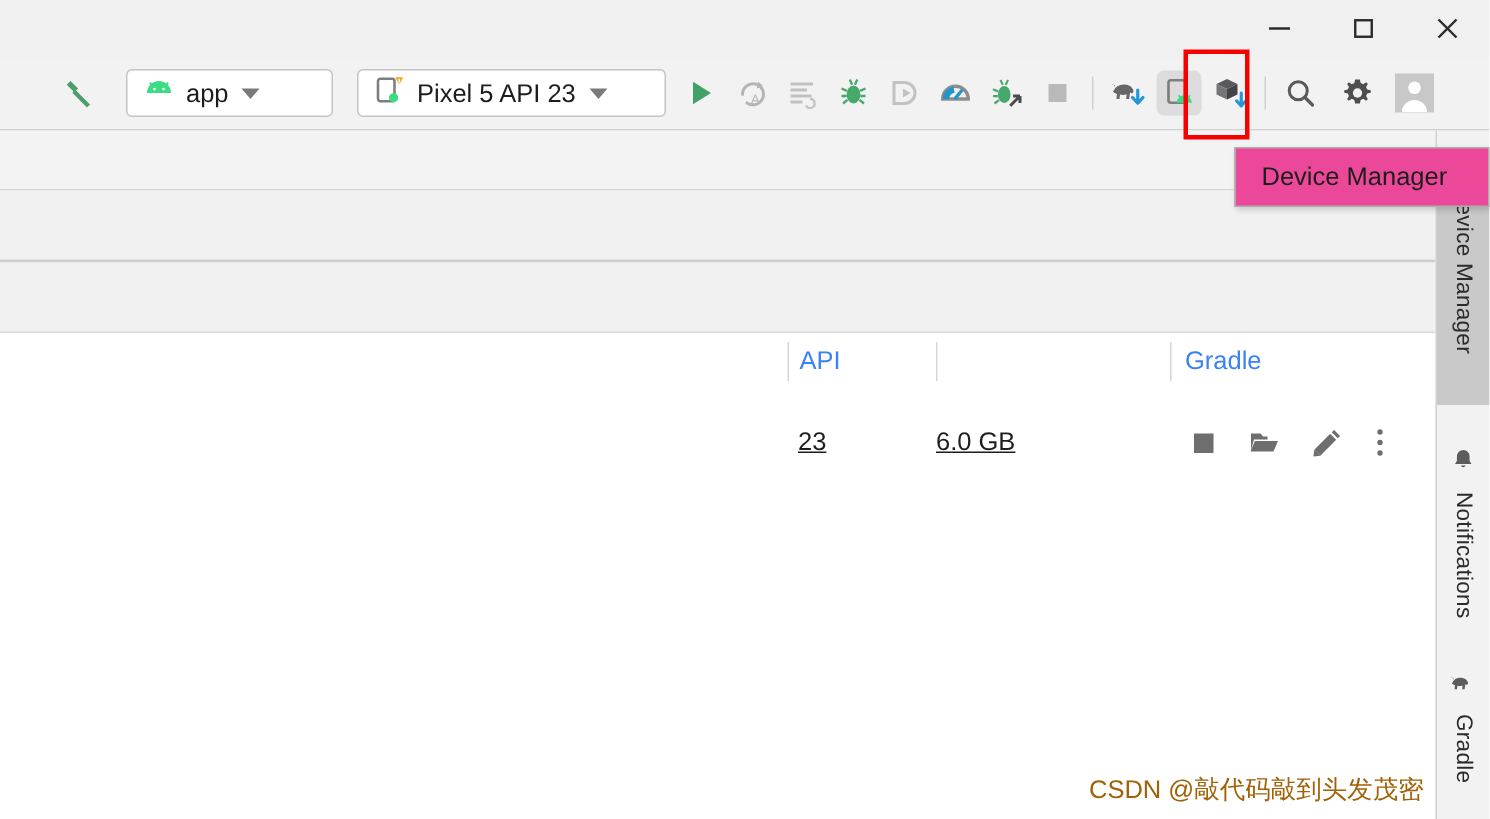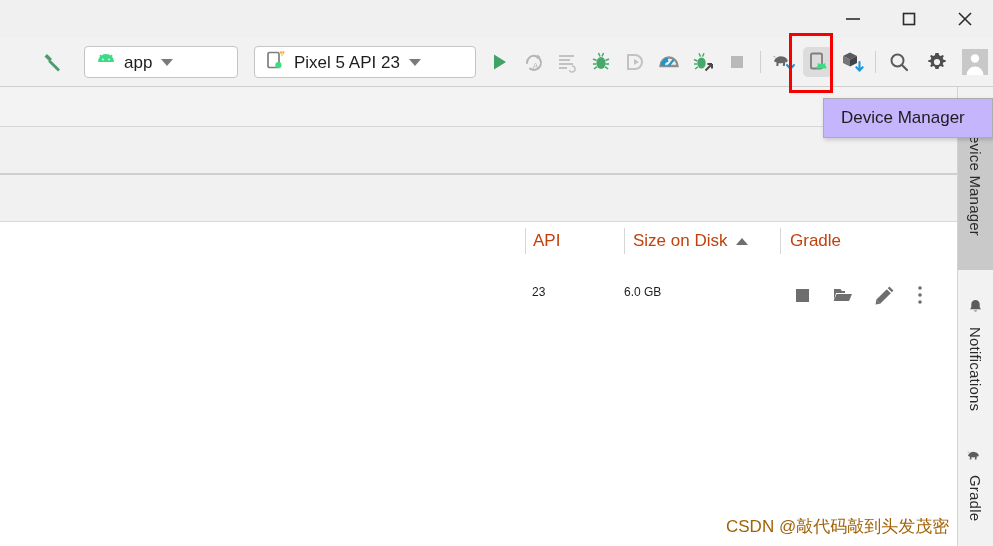--- a/index.html
+++ b/index.html
@@ -51,21 +51,21 @@
   .tb-gap-8  { width: 8px;  flex: 0 0 auto; }
   .tb-gap-6  { width: 6px;  flex: 0 0 auto; }
   .tb-gap-4  { width: 4px;  flex: 0 0 auto; }
 
   .combo {
     height: 30px;
     border: 1px solid #c4c4c4;
     border-radius: 4px;
     background: #ffffff;
     display: flex; align-items: center;
-    padding: 0 24px 0 10px;
+    padding: 0 8px 0 10px;
     gap: 7px;
     flex: 0 0 auto;
   }
   .combo-label {
     font-size: 17px;
     color: #1d1d1d;
     white-space: nowrap;
     line-height: 1;
   }
   .caret {
@@ -115,21 +115,21 @@
   
   .table-head {
     position: absolute; left: 0; top: 222px;
     width: 957px; height: 38px;
     background: #ffffff;
     border-bottom: 1px solid #d4d4d4;
   }
   .th {
     position: absolute; top: 0; height: 38px;
     display: flex; align-items: center;
-    font-size: 17px; color: #c2410c;
+    font-size: 17px; color: #3b82f6;
     white-space: nowrap;
   }
   .th-sep {
     position: absolute; top: 6px;
     width: 1px; height: 26px;
     background: #d6d6d6;
   }
   .sort-arrow {
     width: 0; height: 0;
     border-left: 6px solid transparent;
@@ -137,22 +137,23 @@
     border-bottom: 7px solid #6e6e6e;
     margin-left: 9px;
   }
   .table-body {
     position: absolute; left: 0; top: 260px;
     width: 957px; height: 286px;
     background: #ffffff;
   }
   .cell {
     position: absolute;
-    font-size: 12px; color: #1d1d1d;
+    font-size: 17px; color: #1d1d1d;
     white-space: nowrap;
+    text-decoration: underline;
   }
   .row-actions {
     position: absolute;
     display: flex; align-items: center;
     gap: 22px;
   }
   .act { display: flex; align-items: center; justify-content: center; }
   .act svg { display: block; }
 
   
@@ -179,21 +180,21 @@
     letter-spacing: 0.2px;
   }
   .vtab .vicon { margin-bottom: 8px; }
   .vtab.selected { background: #c9c9c9; }
 
   
   .tooltip {
     position: absolute;
     left: 823px; top: 98px;
     width: 170px; height: 40px;
-    background: #c4b5fd;
+    background: #ec4899;
     border: 1px solid #adadad;
     box-shadow: 1px 2px 4px rgba(0,0,0,0.17);
     display: flex; align-items: center;
     padding-left: 17px;
     box-sizing: border-box;
     z-index: 30;
     font-size: 17px;
     color: #1d1d1d;
     white-space: nowrap;
   }
@@ -427,24 +428,20 @@
   <div class="band band-b"></div>
   <div class="band band-c"></div>
 
   <div class="table-head">
     <div class="th-sep" style="left:525px;"></div>
     <div class="th-sep" style="left:624px;"></div>
     <div class="th-sep" style="left:780px;"></div>
 
     <div class="th" style="left:533px;">
       <span>API</span>
-    </div>
-    <div class="th" style="left:633px;">
-      <span>Size on Disk</span>
-      <span class="sort-arrow"></span>
     </div>
     <div class="th" style="left:790px;">
       <span>Gradle</span>
     </div>
   </div>
 
   <div class="table-body">
     <div style="position:absolute;left:0;top:0;width:957px;height:60px;">
       <div class="cell" style="left:532px;top:25px;">23</div>
       <div class="cell" style="left:624px;top:25px;">6.0 GB</div>

